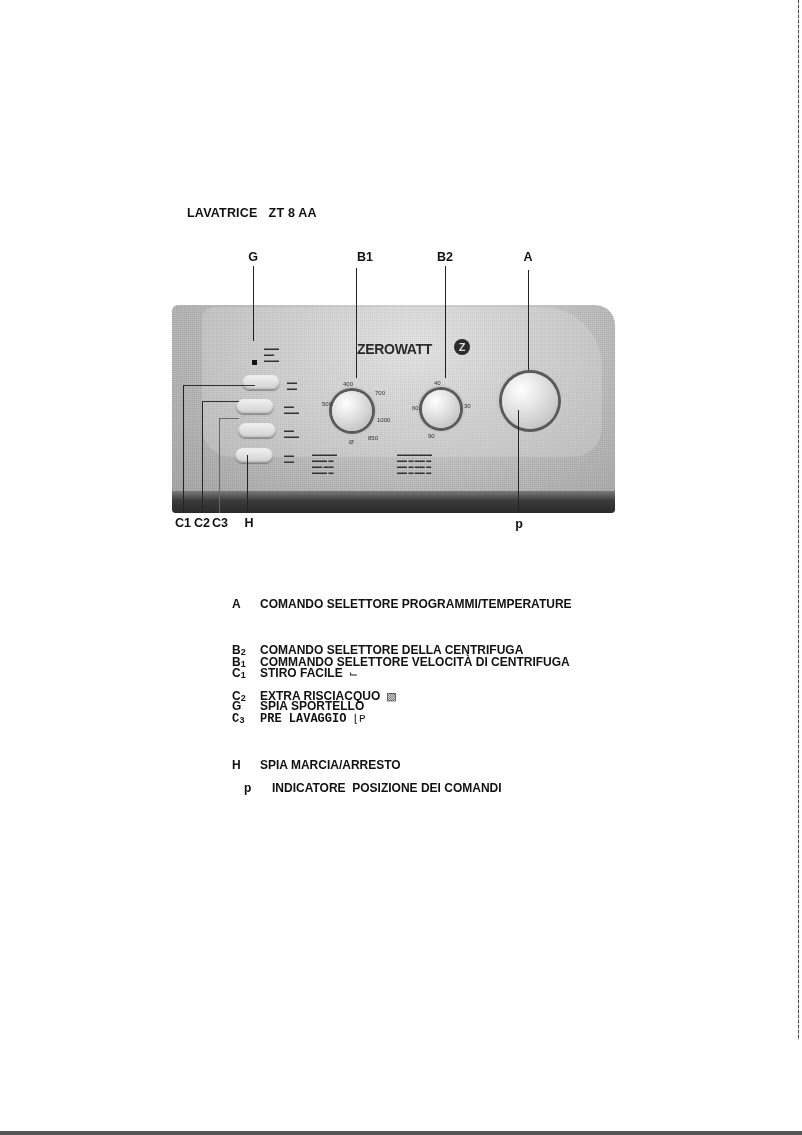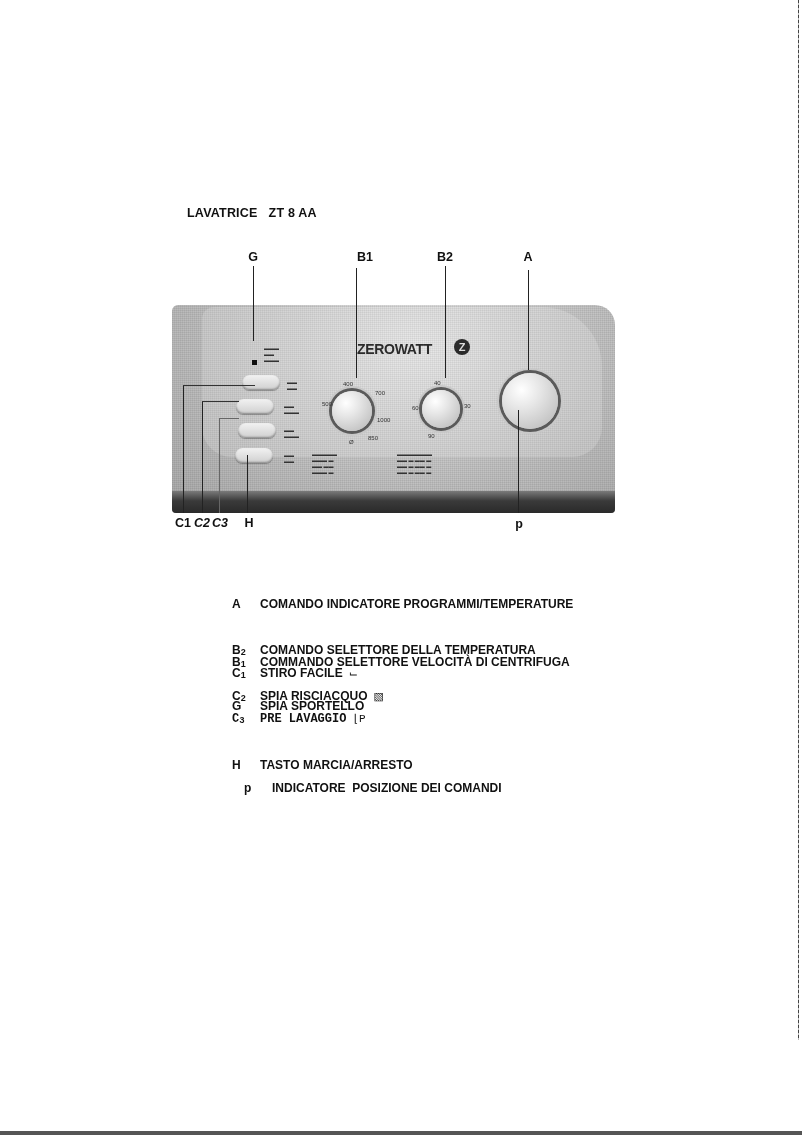--- a/index.html
+++ b/index.html
@@ -100,47 +100,47 @@
 <div class="abs vline" style="left:183px; top:385px; height:128px;"></div>
 <div class="abs" style="left:183px; top:385px; width:72px; height:1px; background:#333;"></div>
 <div class="abs vline" style="left:202px; top:401px; height:112px;"></div>
 <div class="abs" style="left:202px; top:401px; width:37px; height:1px; background:#333;"></div>
 <div class="abs vline" style="left:219px; top:418px; height:95px; background:#666;"></div>
 <div class="abs" style="left:219px; top:418px; width:20px; height:1px; background:#666;"></div>
 <div class="abs vline" style="left:247px; top:455px; height:58px;"></div>
 <div class="abs vline" style="left:518px; top:410px; height:103px;"></div>
 
 <div class="abs callout" style="left:183px; top:516px;">C1</div>
-<div class="abs callout" style="left:202px; top:516px;font-style:italic;">C2</div>
-<div class="abs callout" style="left:220px; top:516px;font-style:italic;">C3</div>
+<div class="abs callout" style="left:202px; top:516px;">C2</div>
+<div class="abs callout" style="left:220px; top:516px;">C3</div>
 <div class="abs callout" style="left:249px; top:516px;">H</div>
 <div class="abs callout" style="left:519px; top:517px;">p</div>
 
 <div class="abs legend" style="top:597px;">
-  <span class="code"><span>A</span><sub></sub></span><span>COMANDO INDICATORE PROGRAMMI/TEMPERATURE</span>
+  <span class="code"><span>A</span><sub></sub></span><span>COMANDO SELETTORE PROGRAMMI/TEMPERATURE</span>
 </div>
 <div class="abs legend" style="top:655px;">
   <span class="code"><span>B</span><sub>1</sub></span><span>COMMANDO SELETTORE VELOCITÀ DI CENTRIFUGA</span>
 </div>
 <div class="abs legend" style="top:643px;">
-  <span class="code"><span>B</span><sub>2</sub></span><span>COMANDO SELETTORE DELLA TEMPERATURA</span>
+  <span class="code"><span>B</span><sub>2</sub></span><span>COMANDO SELETTORE DELLA CENTRIFUGA</span>
 </div>
 <div class="abs legend" style="top:666px;">
   <span class="code"><span>C</span><sub>1</sub></span><span>STIRO FACILE</span><span class="sym">⌙</span>
 </div>
 <div class="abs legend" style="top:689px;">
-  <span class="code"><span>C</span><sub>2</sub></span><span>SPIA RISCIACQUO</span><span class="sym">▧</span>
+  <span class="code"><span>C</span><sub>2</sub></span><span>EXTRA RISCIACQUO</span><span class="sym">▧</span>
 </div>
 <div class="abs legend" style="top:712px;font-family:Liberation Mono, monospace;">
   <span class="code"><span>C</span><sub>3</sub></span><span>PRE LAVAGGIO</span><span class="sym">⌊P</span>
 </div>
 <div class="abs legend" style="top:699px;">
   <span class="code"><span>G</span><sub></sub></span><span>SPIA SPORTELLO</span>
 </div>
 <div class="abs legend" style="top:758px;">
-  <span class="code"><span>H</span><sub></sub></span><span>TASTO MARCIA/ARRESTO</span>
+  <span class="code"><span>H</span><sub></sub></span><span>SPIA MARCIA/ARRESTO</span>
 </div>
 <div class="abs legend" style="top:781px;padding-left:12px;">
   <span class="code"><span>p</span><sub></sub></span><span style="white-space:pre;">INDICATORE  POSIZIONE DEI COMANDI</span>
 </div>
 
 <div class="abs rightedge"></div>
 <div class="abs bottomedge"></div>
 
 </body></html>

